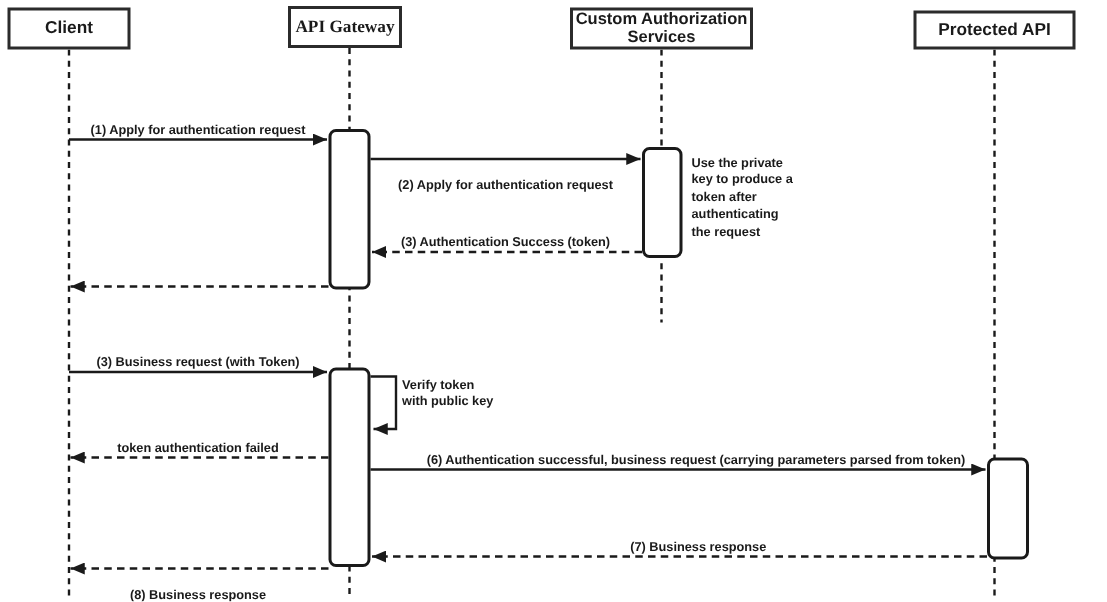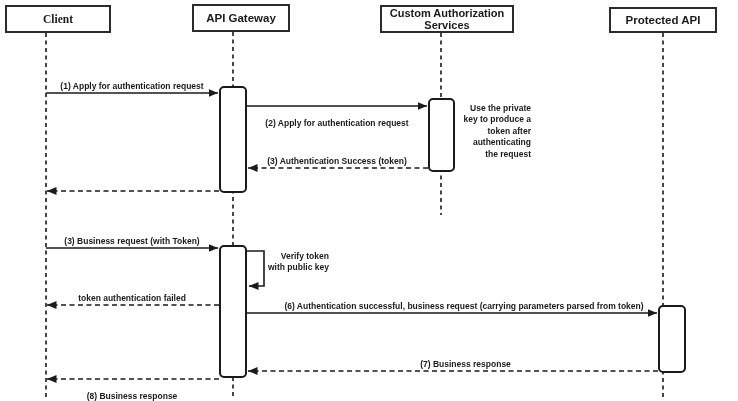--- a/index.html
+++ b/index.html
@@ -22,21 +22,21 @@
     z-index:2;
   }
   .msg-label {
     position:absolute; transform:translateX(-50%);
     font-size:8.5px; font-weight:700; white-space:nowrap;
     z-index:4; color:#1a1a1a;
   }
   .free-label {
     position:absolute; font-size:8.5px; font-weight:700;
     white-space:pre-line; line-height:1.35; z-index:4; color:#1a1a1a;
-    text-align:right;
+    text-align:left;
   }
 </style>
 </head>
 <body>
 
 <div id="stage">
 
   <svg id="wires" width="738" height="401" viewBox="0 0 738 401">
     <defs>
       <marker id="arrow" markerUnits="userSpaceOnUse" markerWidth="10" markerHeight="8" refX="9.5" refY="4" orient="auto">
@@ -59,23 +59,23 @@
     <line x1="247" y1="313" x2="657" y2="313" stroke="#1a1a1a" stroke-width="1.6" marker-end="url(#arrow)"></line>
     <line x1="658" y1="371" x2="248" y2="371" stroke="#1a1a1a" stroke-width="1.6" stroke-dasharray="5 3.5" marker-end="url(#arrow)"></line>
     <line x1="219" y1="379" x2="47" y2="379" stroke="#1a1a1a" stroke-width="1.6" stroke-dasharray="5 3.5" marker-end="url(#arrow)"></line>
   </svg>
 
   <div class="activation" style="left:219px; top:86px; width:28px; height:107px;"></div>
   <div class="activation" style="left:428px; top:98px; width:27px; height:74px;"></div>
   <div class="activation" style="left:219px; top:245px; width:28px; height:133px;"></div>
   <div class="activation" style="left:658px; top:305px; width:28px; height:68px;"></div>
 
-  <div class="participant" style="left:5px; top:5px; width:106px; height:28px;font-family:Liberation Serif, serif;">Client</div>
-  <div class="participant" style="left:192px; top:4px; width:98px; height:28px;">API Gateway</div>
-  <div class="participant" style="left:380px; top:5px; width:134px; height:28px; font-size:11px;">Custom Authorization
+  <div class="participant" style="left:5px; top:5px; width:82px; height:28px;">Client</div>
+  <div class="participant" style="left:192px; top:4px; width:76px; height:28px;font-family:Liberation Serif, serif;">API Gateway</div>
+  <div class="participant" style="left:380px; top:5px; width:122px; height:28px; font-size:11px;">Custom Authorization
 Services</div>
   <div class="participant" style="left:609px; top:7px; width:108px; height:26px;">Protected API</div>
 
   <div class="msg-label" style="left:132px; top:81px;">(1) Apply for authentication request</div>
   <div class="msg-label" style="left:337px; top:94px;margin-top:24px;">(2) Apply for authentication request</div>
   <div class="msg-label" style="left:337px; top:156px;">(3) Authentication Success (token)</div>
   <div class="msg-label" style="left:132px; top:236px;">(3) Business request (with Token)</div>
   <div class="free-label" style="left:268px; top:251px;">Verify token
 with public key</div>
   <div class="msg-label" style="left:132px; top:293px;">token authentication failed</div>

